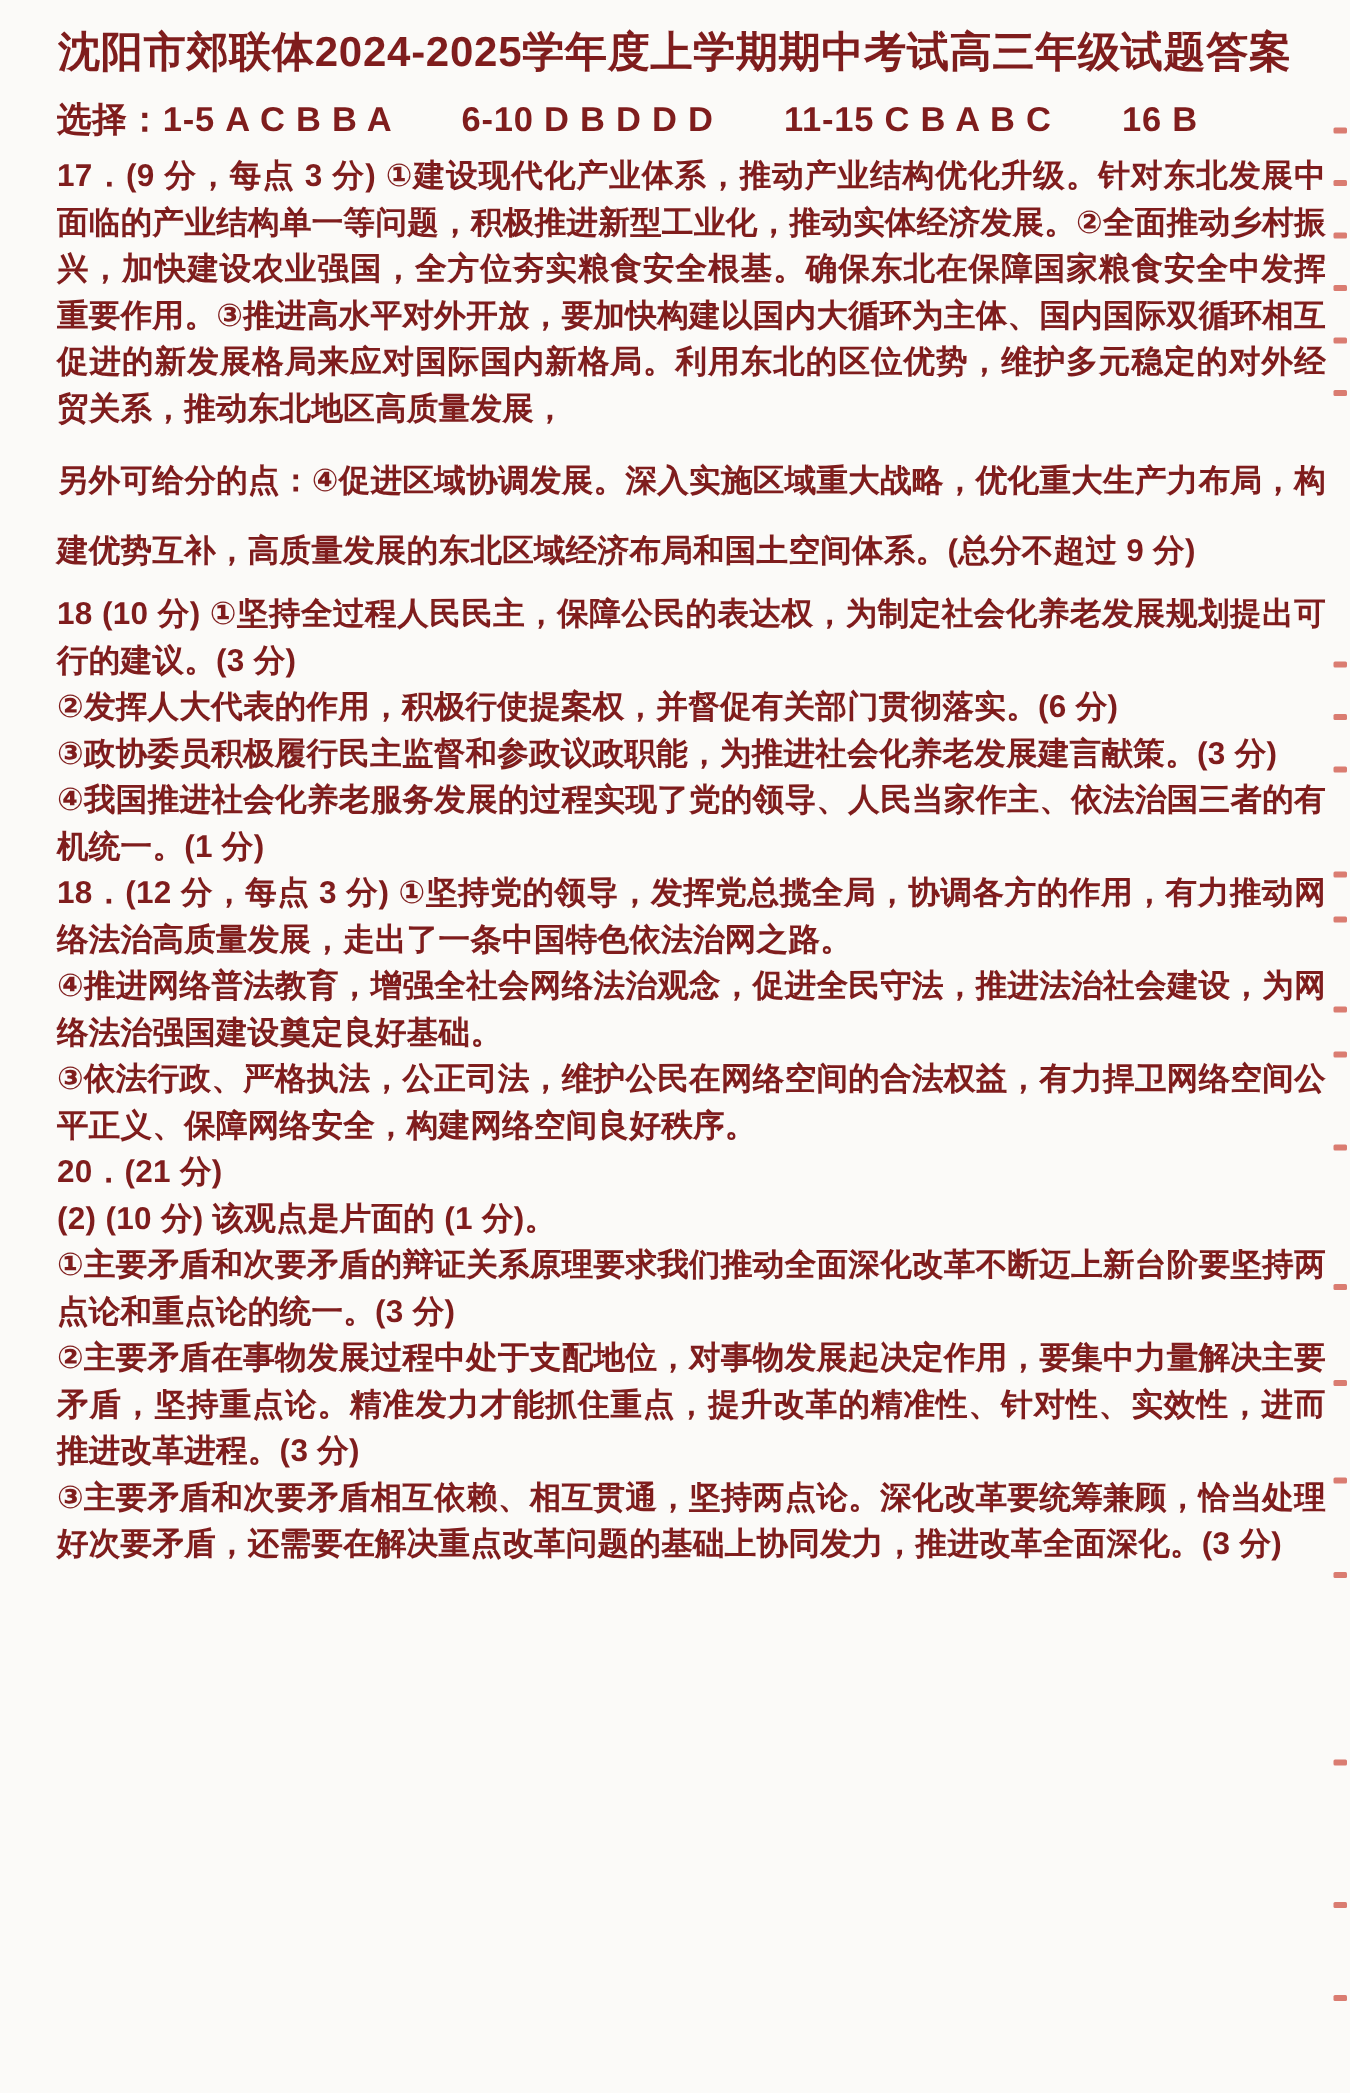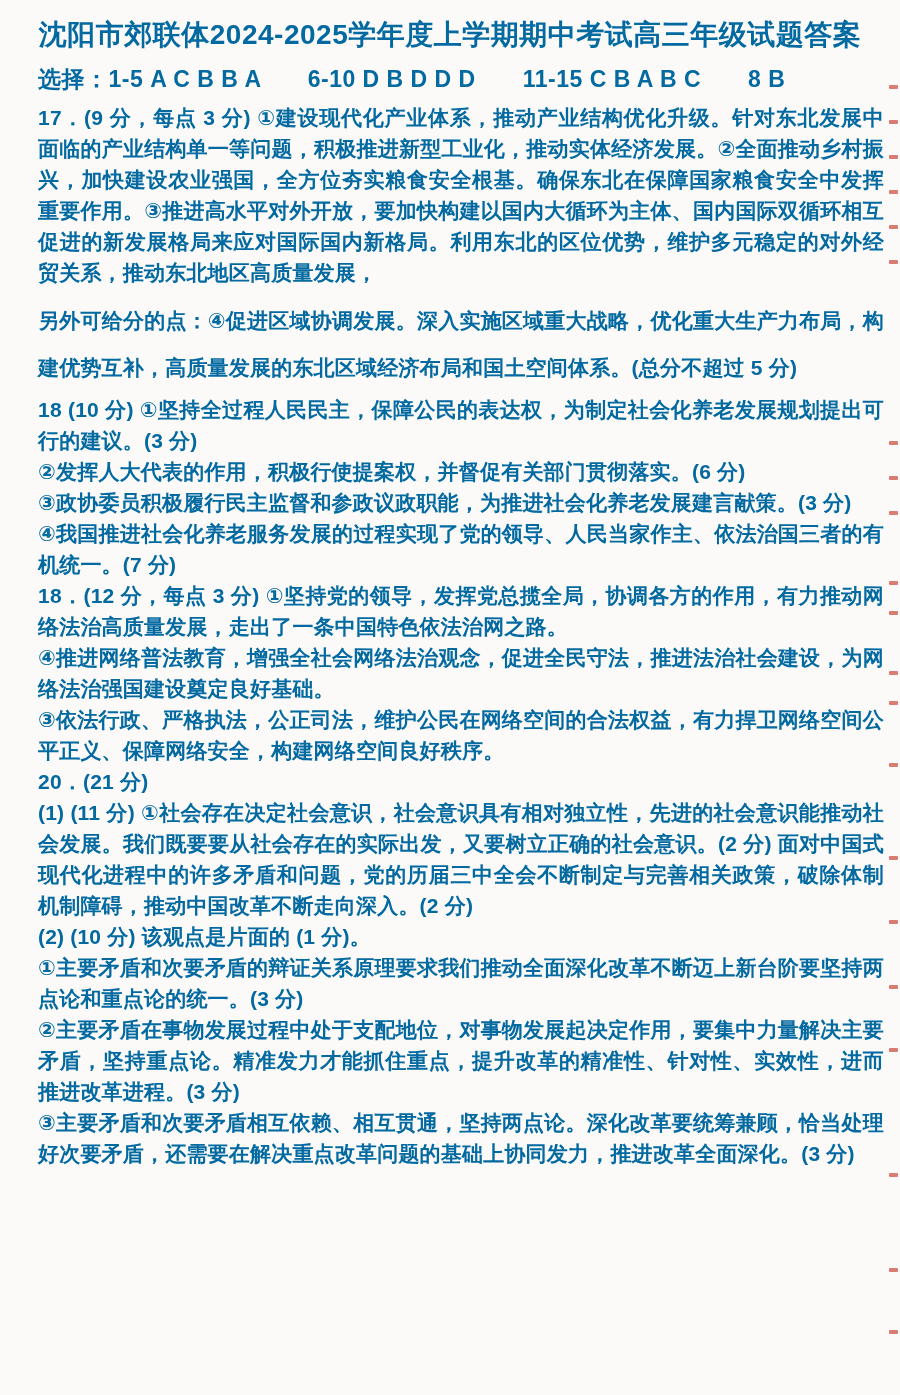--- a/index.html
+++ b/index.html
@@ -6,21 +6,21 @@
   .page {
     position: relative;
     width: 900px;
     height: 1395px;
     margin: 0 auto;
     background: #fbfaf8;
     box-sizing: border-box;
     padding: 12px 16px 0 38px;
     overflow: hidden;
     font-family: "Liberation Sans", "DejaVu Sans", sans-serif;
-    color: #0369a1;
+    color: #7f1d1d;
   }
   .doc-title {
     margin: 4px -16px 10px -38px;
     text-align: center;
     font-size: 28px;
     font-weight: 800;
     letter-spacing: 0.5px;
     white-space: nowrap;
   }
   .choice-line {
@@ -52,33 +52,32 @@
     border-radius: 1px;
   }
 </style>
 </head>
 <body>
 
 <div class="page" id="page">
 
   <div class="doc-title">沈阳市郊联体2024-2025学年度上学期期中考试高三年级试题答案</div>
 
-  <div class="choice-line">选择：1-5 A C B B A　　6-10 D B D D D　　11-15 C B A B C　　8 B</div>
+  <div class="choice-line">选择：1-5 A C B B A　　6-10 D B D D D　　11-15 C B A B C　　16 B</div>
 
   <div class="para">17．(9 分，每点 3 分) ①建设现代化产业体系，推动产业结构优化升级。针对东北发展中面临的产业结构单一等问题，积极推进新型工业化，推动实体经济发展。②全面推动乡村振兴，加快建设农业强国，全方位夯实粮食安全根基。确保东北在保障国家粮食安全中发挥重要作用。③推进高水平对外开放，要加快构建以国内大循环为主体、国内国际双循环相互促进的新发展格局来应对国际国内新格局。利用东北的区位优势，维护多元稳定的对外经贸关系，推动东北地区高质量发展，</div>
-  <div class="para wide">另外可给分的点：④促进区域协调发展。深入实施区域重大战略，优化重大生产力布局，构建优势互补，高质量发展的东北区域经济布局和国土空间体系。(总分不超过 5 分)</div>
+  <div class="para wide">另外可给分的点：④促进区域协调发展。深入实施区域重大战略，优化重大生产力布局，构建优势互补，高质量发展的东北区域经济布局和国土空间体系。(总分不超过 9 分)</div>
   <div class="para">18 (10 分) ①坚持全过程人民民主，保障公民的表达权，为制定社会化养老发展规划提出可行的建议。(3 分)</div>
   <div class="para">②发挥人大代表的作用，积极行使提案权，并督促有关部门贯彻落实。(6 分)</div>
   <div class="para">③政协委员积极履行民主监督和参政议政职能，为推进社会化养老发展建言献策。(3 分)</div>
-  <div class="para">④我国推进社会化养老服务发展的过程实现了党的领导、人民当家作主、依法治国三者的有机统一。(7 分)</div>
+  <div class="para">④我国推进社会化养老服务发展的过程实现了党的领导、人民当家作主、依法治国三者的有机统一。(1 分)</div>
   <div class="para">18．(12 分，每点 3 分) ①坚持党的领导，发挥党总揽全局，协调各方的作用，有力推动网络法治高质量发展，走出了一条中国特色依法治网之路。</div>
   <div class="para">④推进网络普法教育，增强全社会网络法治观念，促进全民守法，推进法治社会建设，为网络法治强国建设奠定良好基础。</div>
   <div class="para">③依法行政、严格执法，公正司法，维护公民在网络空间的合法权益，有力捍卫网络空间公平正义、保障网络安全，构建网络空间良好秩序。</div>
   <div class="para">20．(21 分)</div>
-  <div class="para">(1) (11 分) ①社会存在决定社会意识，社会意识具有相对独立性，先进的社会意识能推动社会发展。我们既要要从社会存在的实际出发，又要树立正确的社会意识。(2 分) 面对中国式现代化进程中的许多矛盾和问题，党的历届三中全会不断制定与完善相关政策，破除体制机制障碍，推动中国改革不断走向深入。(2 分)</div>
   <div class="para">(2) (10 分) 该观点是片面的 (1 分)。</div>
   <div class="para">①主要矛盾和次要矛盾的辩证关系原理要求我们推动全面深化改革不断迈上新台阶要坚持两点论和重点论的统一。(3 分)</div>
   <div class="para">②主要矛盾在事物发展过程中处于支配地位，对事物发展起决定作用，要集中力量解决主要矛盾，坚持重点论。精准发力才能抓住重点，提升改革的精准性、针对性、实效性，进而推进改革进程。(3 分)</div>
   <div class="para">③主要矛盾和次要矛盾相互依赖、相互贯通，坚持两点论。深化改革要统筹兼顾，恰当处理好次要矛盾，还需要在解决重点改革问题的基础上协同发力，推进改革全面深化。(3 分)</div>
 
 <div class="red-mark" style="top: 85px; background: rgb(207, 82, 68);"></div>
     <div class="red-mark" style="top: 120px; background: rgb(207, 82, 68);"></div>
     <div class="red-mark" style="top: 155px; background: rgb(207, 82, 68);"></div>
     <div class="red-mark" style="top: 190px; background: rgb(207, 82, 68);"></div>
     <div class="red-mark" style="top: 225px; background: rgb(207, 82, 68);"></div>

